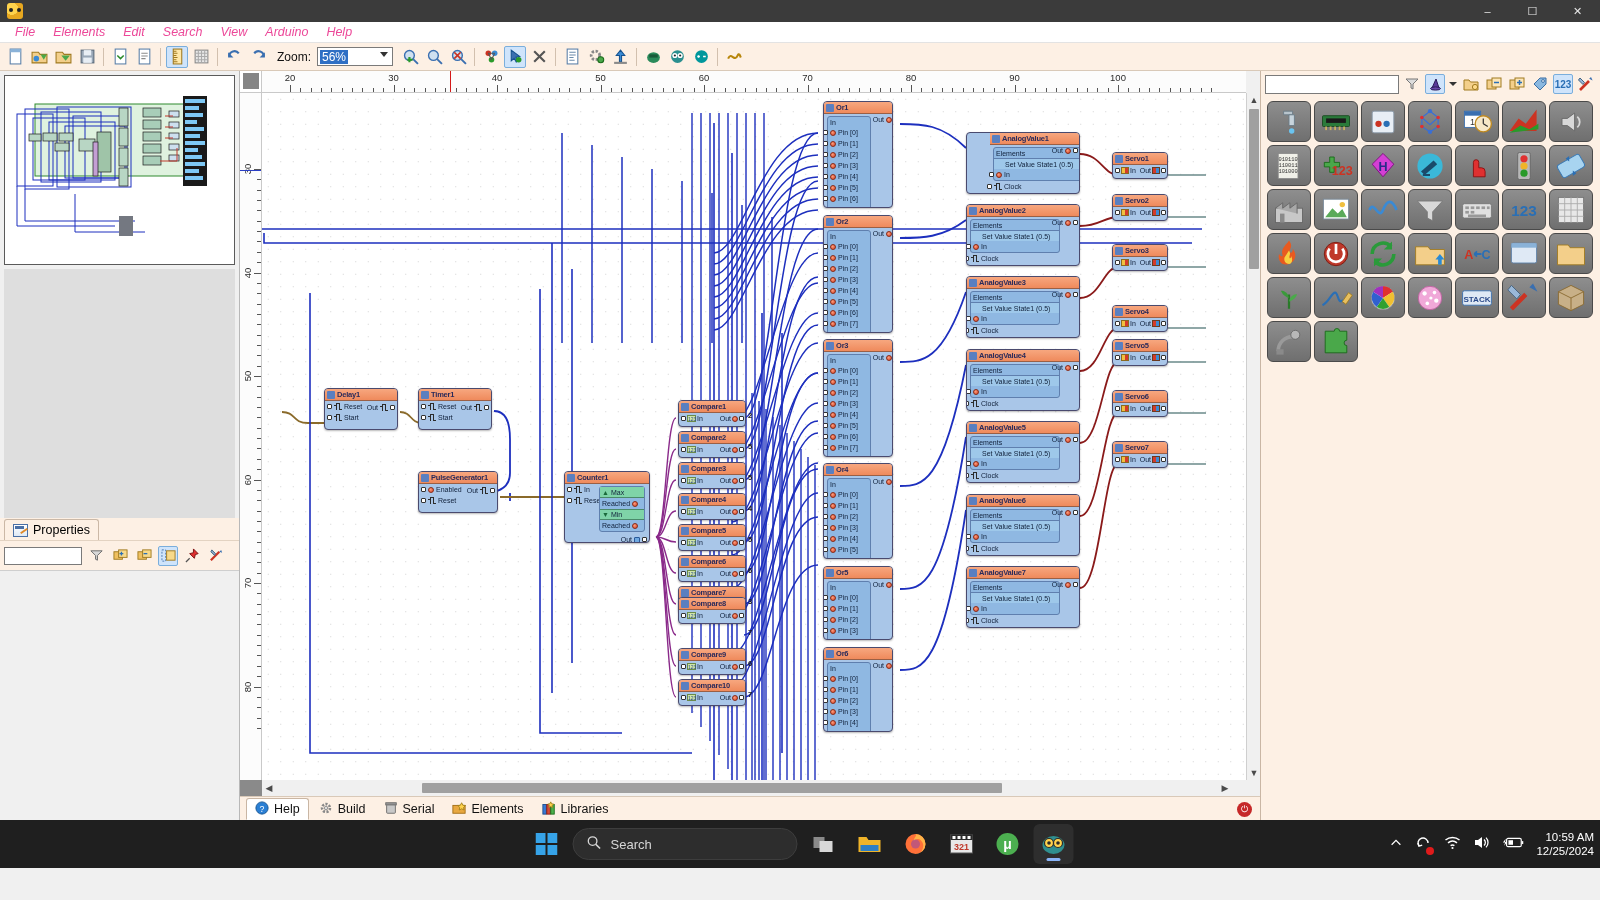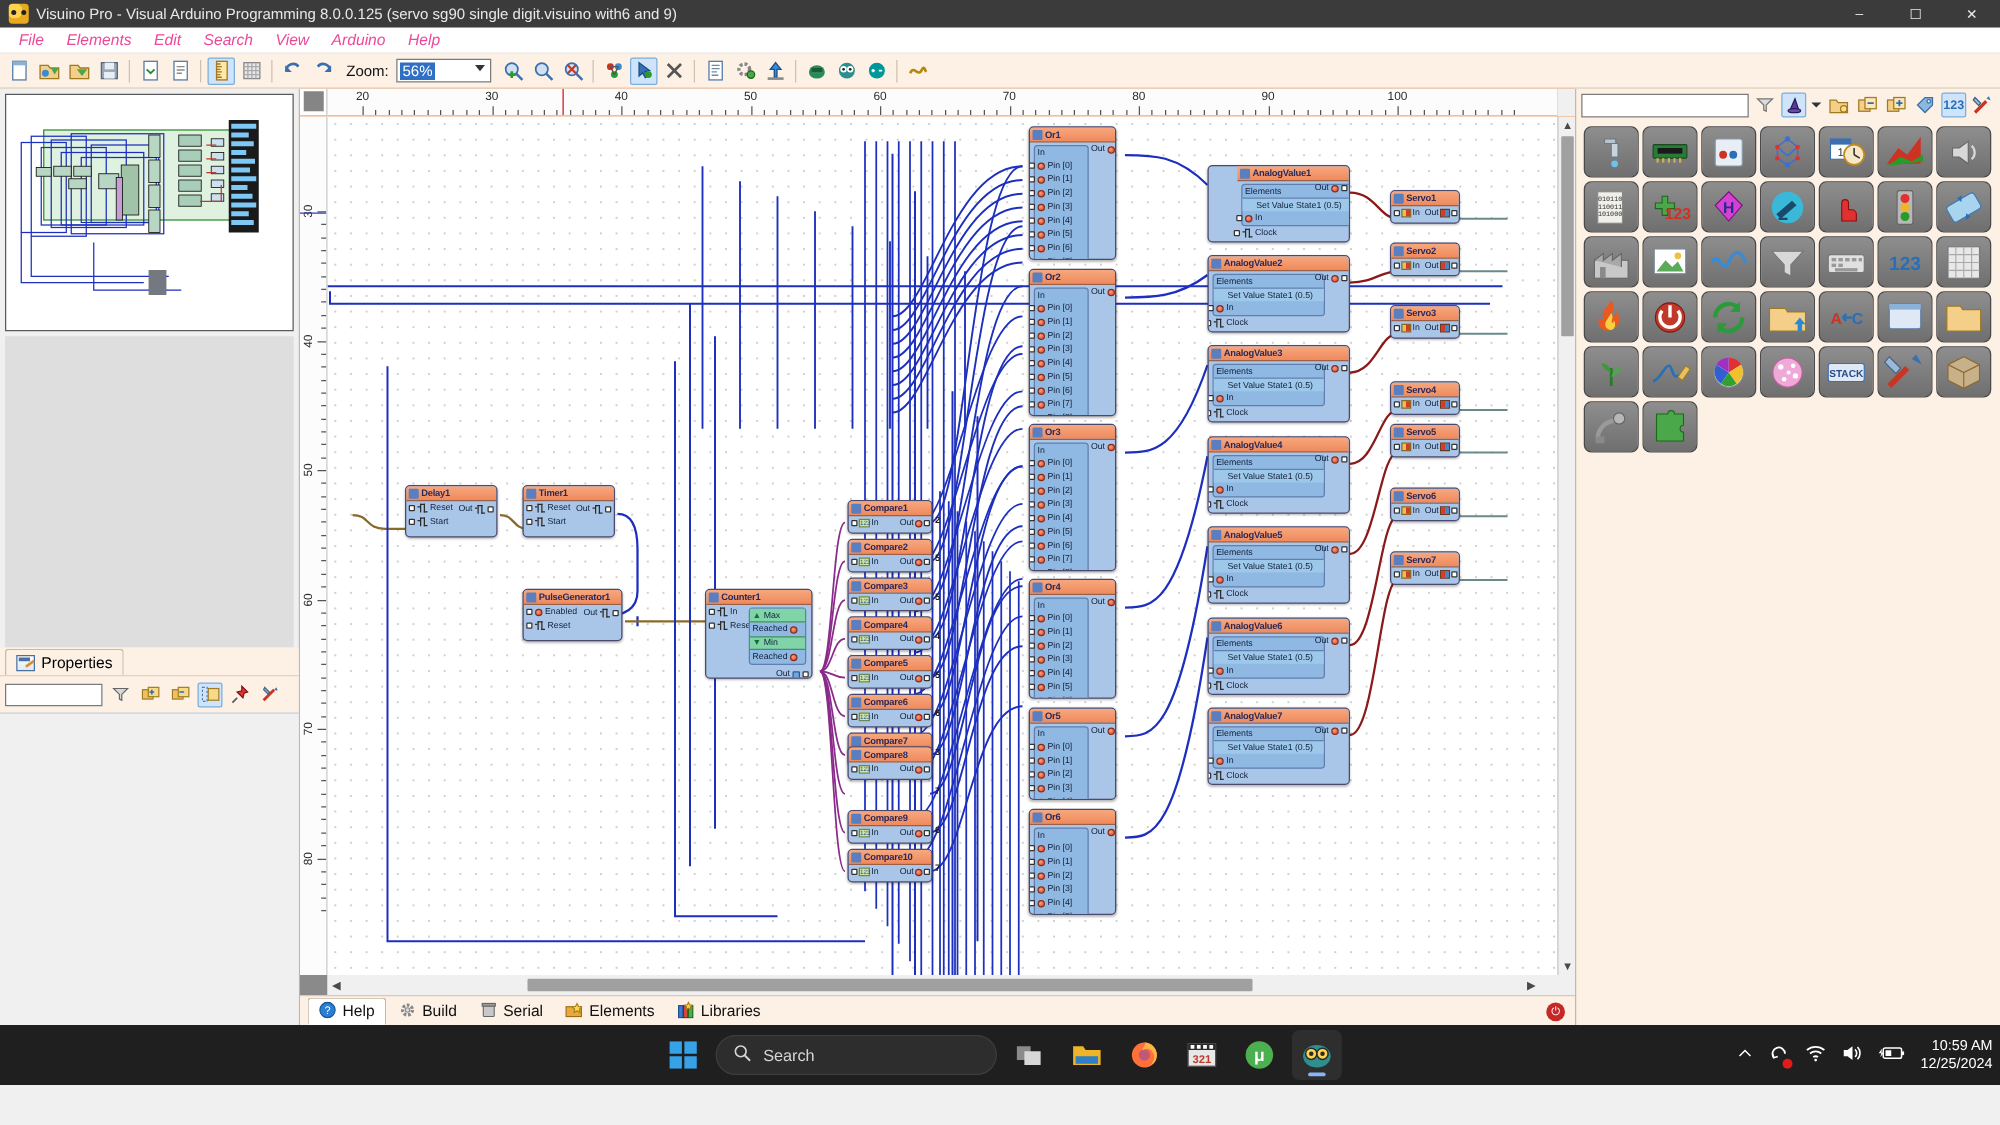--- a/index.html
+++ b/index.html
@@ -48,21 +48,21 @@
   #proptabbar{height:22px;background:#fdf0e4;display:flex;align-items:flex-end;padding-left:4px;}
   .ptab{height:21px;background:#fdf0e4;border:1px solid #cbb8a6;border-bottom:none;border-radius:3px 3px 0 0;display:flex;align-items:center;padding:0 8px;gap:5px;font-size:12.5px;}
   #proptools{height:30px;background:#fdf0e4;display:flex;align-items:center;padding:0 4px;gap:4px;border-top:1px solid #e3d3c2;}
   #propsearch{width:78px;height:18px;background:#fff;border:1px solid #7a7a7a;}
   #propfill{flex:1;background:#f0f0f0;border-top:1px solid #cfcfcf;}
   
   #center{flex:1;display:flex;flex-direction:column;background:#f0f0f0;min-width:0;}
   #doctabs{height:24px;background:#f5f5f5;display:flex;align-items:flex-end;padding-left:4px;border-bottom:1px solid #b0b0b0;}
   .dtab{height:23px;display:flex;align-items:center;gap:5px;padding:0 10px;font-size:12.5px;background:#f5f5f5;border:1px solid transparent;}
   .dtab.active{background:#fff;border:1px solid #b0b0b0;border-bottom:1px solid #fff;border-radius:2px 2px 0 0;position:relative;top:1px;}
-  #canvaswrap{flex:1;display:flex;flex-direction:column;position:relative;background:#f97316;}
+  #canvaswrap{flex:1;display:flex;flex-direction:column;position:relative;background:#fca5a5;}
   #rulerrow{height:22px;display:flex;}
   #rulercorner{width:22px;height:22px;background:#fff;border-right:1px solid #c9c9c9;border-bottom:1px solid #c9c9c9;position:relative;}
   #rulercorner:after{content:"";position:absolute;left:3px;top:2px;width:16px;height:16px;background:#858585;}
   #hruler{flex:1;height:22px;background:#fcfcfc;position:relative;border-bottom:1px solid #c9c9c9;overflow:hidden;}
   #vrulerwrap{flex:1;display:flex;overflow:hidden;}
   #vruler{width:22px;background:#fcfcfc;border-right:1px solid #c9c9c9;position:relative;overflow:hidden;}
   #canvas{flex:1;position:relative;overflow:hidden;background:
      radial-gradient(#cfcfcf 0.6px, transparent 0.7px) 0 0/12.5px 12.5px, #ffffff;}
   .hticklabel{position:absolute;top:1px;font-size:9.5px;color:#2b2b2b;transform:translateX(-50%);}
   .htick{position:absolute;bottom:0;width:1px;background:#555;}
@@ -120,21 +120,20 @@
   .inner{margin:1px 2px;border:1px solid #5f7fae;border-radius:3px;background:#8fb8e2;}
   .elemhdr{font-size:7px;color:#10203a;padding-left:2px;height:10px;display:flex;align-items:center;}
   .wirelbl{position:absolute;font-size:7.5px;color:#1a1a1a;font-weight:bold;}
   svg.wires{position:absolute;left:0;top:0;overflow:visible;}
 </style>
 </head>
 <body>
 
 <div id="titlebar">
   <div class="app-icon"></div>
-  <div class="title">Visuino Pro - Visual Arduino Programming 8.0.0.125 (servo sg90 single digit.visuino with6 and 9)</div>
   <div id="winbtns">
     <div>–</div>
     <div>☐</div>
     <div class="close">✕</div>
   </div>
 </div>
 
 <div id="menubar">
   <span>File</span>
   <span>Elements</span>

